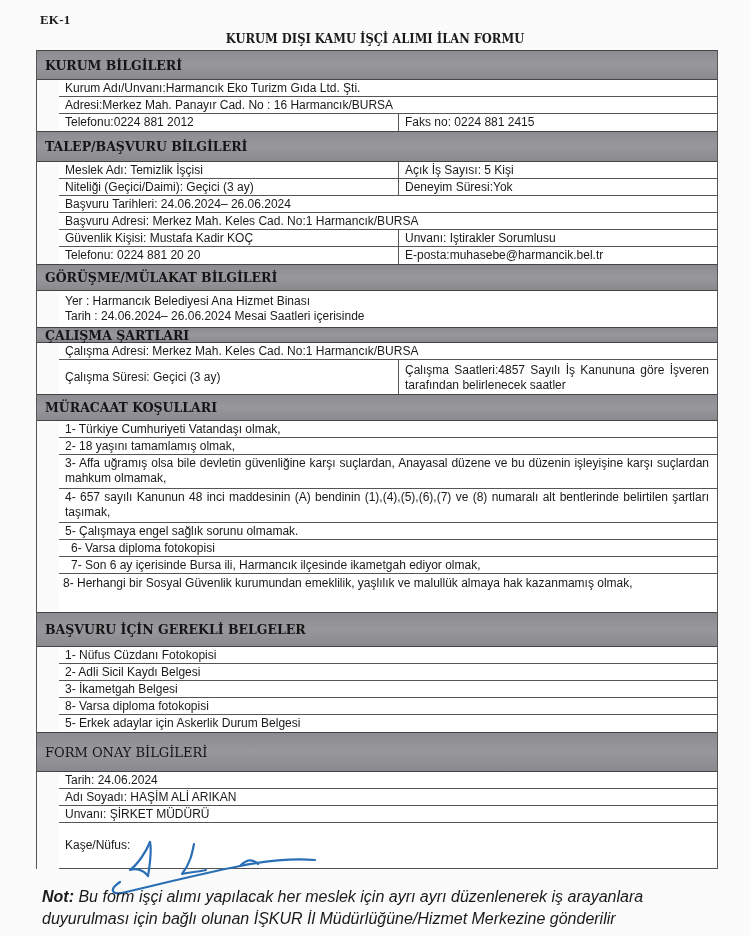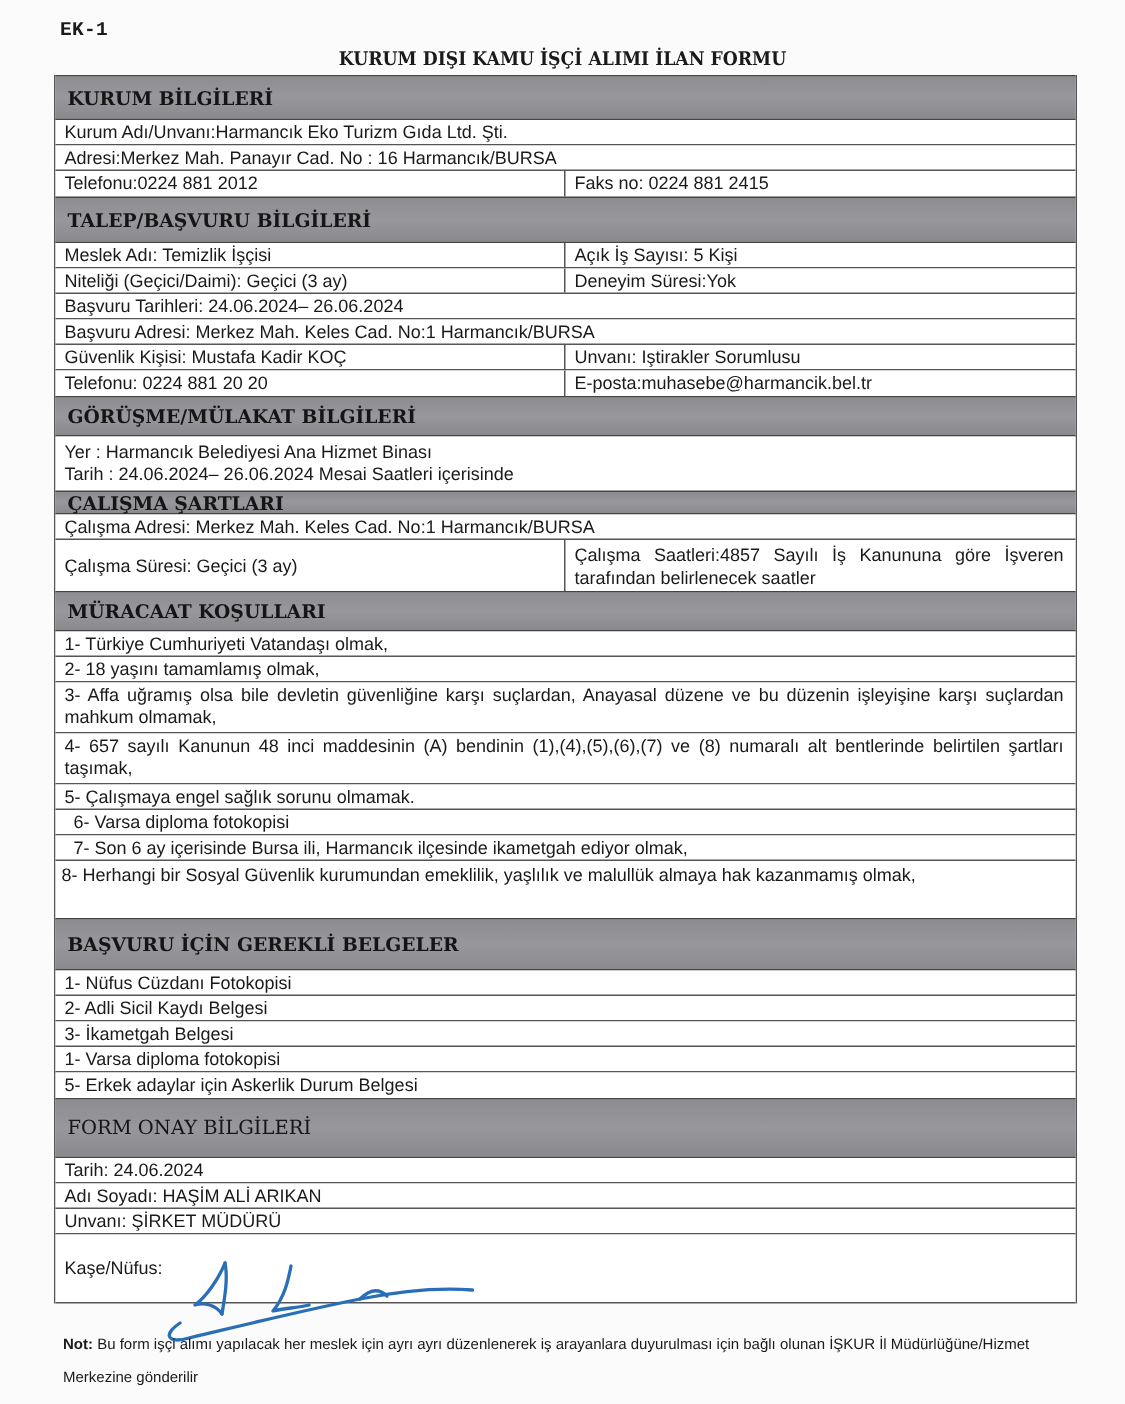--- a/index.html
+++ b/index.html
@@ -1,39 +1,39 @@
 <!DOCTYPE html>
 <html><head>
 <meta charset="utf-8">
 <style>
   html, body { margin: 0; padding: 0; }
   body {
     width: 750px; height: 936px; background: #fbfbfb; position: relative; overflow: hidden;
     font-family: "Liberation Sans Narrow", "Liberation Sans", sans-serif;
     color: #1a1a1a;
   }
-  .ek { position: absolute; left: 40px; top: 12px; font-family: Liberation Mono, monospace; font-weight: bold; font-size: 13px; letter-spacing: 0.2px; }
+  .ek { position: absolute; left: 40px; top: 12px; font-family: Liberation Serif, serif; font-weight: bold; font-size: 13px; letter-spacing: 0.2px; }
   .title { position: absolute; left: 0; width: 750px; top: 31px; text-align: center; font-family: "DejaVu Serif", serif; font-weight: bold; font-size: 12.5px; transform: scaleX(0.92); }
   .form { position: absolute; left: 36px; top: 50px; width: 680px; border-left: 1.5px solid #555; border-right: 1.5px solid #555; }
   .hdr {
     background: linear-gradient(180deg, #8d8d91 0%, #98989c 50%, #8a8a8e 100%);
     border-top: 1.5px solid #444; border-bottom: 1.5px solid #444;
     font-family: "DejaVu Serif", serif; font-weight: bold; font-size: 12.5px; color: #151515;
     padding-left: 8px; display: flex; align-items: center; box-sizing: border-box;
   }
   .hdr.light { font-weight: normal; font-size: 13px; text-align: right; }
-  .row { display: flex; border-bottom: 1.2px solid #555; box-sizing: border-box; background: #fff; }
+  .row { display: flex; border-bottom: 1.2px solid #555; box-sizing: border-box; background: #fff; margin-left: 22px; }
   .cell { font-size: 12px; padding-left: 6px; line-height: 15px; box-sizing: border-box; display: flex; align-items: center; white-space: nowrap; }
   .cell.l { width: 340px; border-right: 1.2px solid #555; }
   .cell.r { flex: 1; }
   .cell.full { flex: 1; }
   .cell.wrap { white-space: normal; align-items: flex-start; padding-top: 1px; padding-right: 8px; text-align: justify; }
   .indent { padding-left: 12px; }
   .h17 { height: 17px; }
-  .note { position: absolute; left: 42px; top: 886px; width: 680px; font-size: 10px; line-height: 22px; }
+  .note { position: absolute; left: 42px; top: 886px; width: 680px; font-size: 16px; font-style: italic; line-height: 22px; }
   .note b { font-weight: bold; }
   .sig { position: absolute; left: 90px; top: 838px; width: 240px; height: 60px; }
 </style>
 </head>
 <body>
 
 <div class="ek">EK-1</div>
 <div class="title">KURUM DIŞI KAMU İŞÇİ ALIMI İLAN FORMU</div>
 
 <div class="form">
@@ -121,21 +121,21 @@
   <div class="row h17">
     <div class="cell full">1- Nüfus Cüzdanı Fotokopisi</div>
   </div>
   <div class="row h17">
     <div class="cell full">2- Adli Sicil Kaydı  Belgesi</div>
   </div>
   <div class="row h17">
     <div class="cell full">3- İkametgah Belgesi</div>
   </div>
   <div class="row h17">
-    <div class="cell full">1-  Varsa diploma fotokopisi</div>
+    <div class="cell full">8-  Varsa diploma fotokopisi</div>
   </div>
   <div class="row h17" style="border-bottom:none">
     <div class="cell full">5- Erkek adaylar için Askerlik Durum Belgesi</div>
   </div>
 
   <div class="hdr light" style="height:40px">FORM ONAY BİLGİLERİ</div>
   <div class="row h17">
     <div class="cell full">Tarih: 24.06.2024</div>
   </div>
   <div class="row h17">

